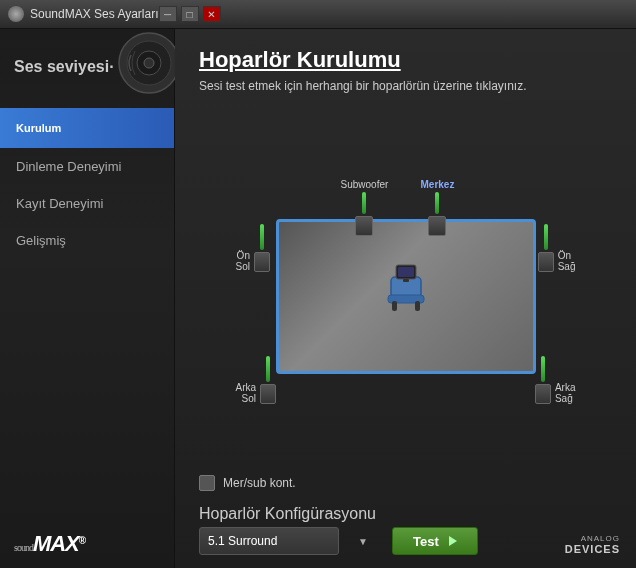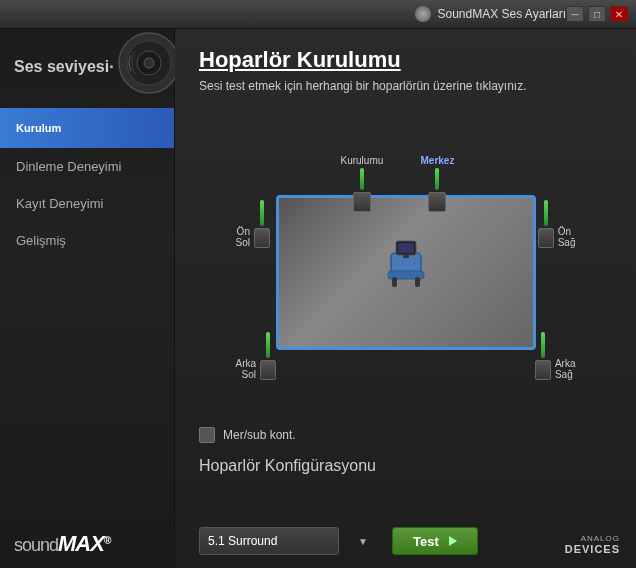--- a/index.html
+++ b/index.html
@@ -10,21 +10,21 @@
       font-family: Arial, sans-serif;
       background: #1a1a1a;
     }
 
     
     .titlebar {
       height: 28px;
       background: linear-gradient(to bottom, #4a4a4a, #2a2a2a);
       display: flex;
       align-items: center;
-      justify-content: flex-end;
+      justify-content: flex-start;
       padding: 14px 8px;
       border-bottom: 1px solid #111;
     }
     .titlebar-left {
       display: flex;
       align-items: center;
       gap: 6px;
     }
     .titlebar-icon {
       width: 16px;
@@ -111,21 +111,21 @@
       display: flex;
       align-items: center;
     }
 
     .soundmax-logo {
       color: #fff;
       font-size: 18px;
       font-weight: bold;
       letter-spacing: -1px;
     }
-    .soundmax-logo .sound { font-weight: normal; font-size: 18px; color: #bbb; }
+    .soundmax-logo .sound { font-weight: normal; font-size: 10px; color: #bbb; font-family: Liberation Serif, serif; }
     .soundmax-logo .max { font-size: 22px; font-style: italic; }
     .soundmax-logo .reg { font-size: 10px; vertical-align: super; }
 
     
     .content {
       flex: 1;
       background: linear-gradient(to bottom, #2a2a2a, #1e1e1e);
       padding: 18px 24px 14px 24px;
       display: flex;
       flex-direction: column;
@@ -251,21 +251,20 @@
       padding: 0 8px;
       border-radius: 3px;
       cursor: pointer;
       appearance: none;
       -webkit-appearance: none;
       position: relative;
     }
     .select-wrapper {
       position: relative;
       display: inline-block;
-      margin-top: 48px;
     }
     .select-arrow {
       position: absolute;
       right: 8px;
       top: 50%;
       transform: translateY(-50%);
       color: #aaa;
       font-size: 10px;
       pointer-events: none;
     }
@@ -386,21 +385,21 @@
               <rect x="39" y="44" width="5" height="10" rx="2" fill="#333"></rect>
 
               <rect x="20" y="8" width="20" height="14" rx="2" fill="#222" stroke="#555" stroke-width="1"></rect>
               <rect x="22" y="10" width="16" height="10" rx="1" fill="#336"></rect>
               <rect x="27" y="22" width="6" height="3" rx="1" fill="#333"></rect>
             </svg>
           </div>
         </div>
 
         <div class="spk spk-subwoofer" style="position:absolute;top:10px;left:105px;flex-direction:column;align-items:center;gap:2px;">
-          <span class="spk-label">Kurulumu</span>
+          <span class="spk-label">Subwoofer</span>
           <div class="spk-bar" style="width:4px;height:22px;background:linear-gradient(to bottom,#5adb5a,#2a8a2a);border-radius:2px;"></div>
           <div class="spk-body" style="width:18px;height:20px;background:linear-gradient(to bottom,#555,#333);border:1px solid #666;border-radius:2px;"></div>
         </div>
 
         <div class="spk spk-center" style="position:absolute;top:10px;left:185px;flex-direction:column;align-items:center;gap:2px;">
           <span class="spk-label" style="color:#88aaff;font-weight:bold;">Merkez</span>
           <div class="spk-bar" style="width:4px;height:22px;background:linear-gradient(to bottom,#5adb5a,#2a8a2a);border-radius:2px;"></div>
           <div class="spk-body" style="width:18px;height:20px;background:linear-gradient(to bottom,#555,#333);border:1px solid #666;border-radius:2px;"></div>
         </div>
 

